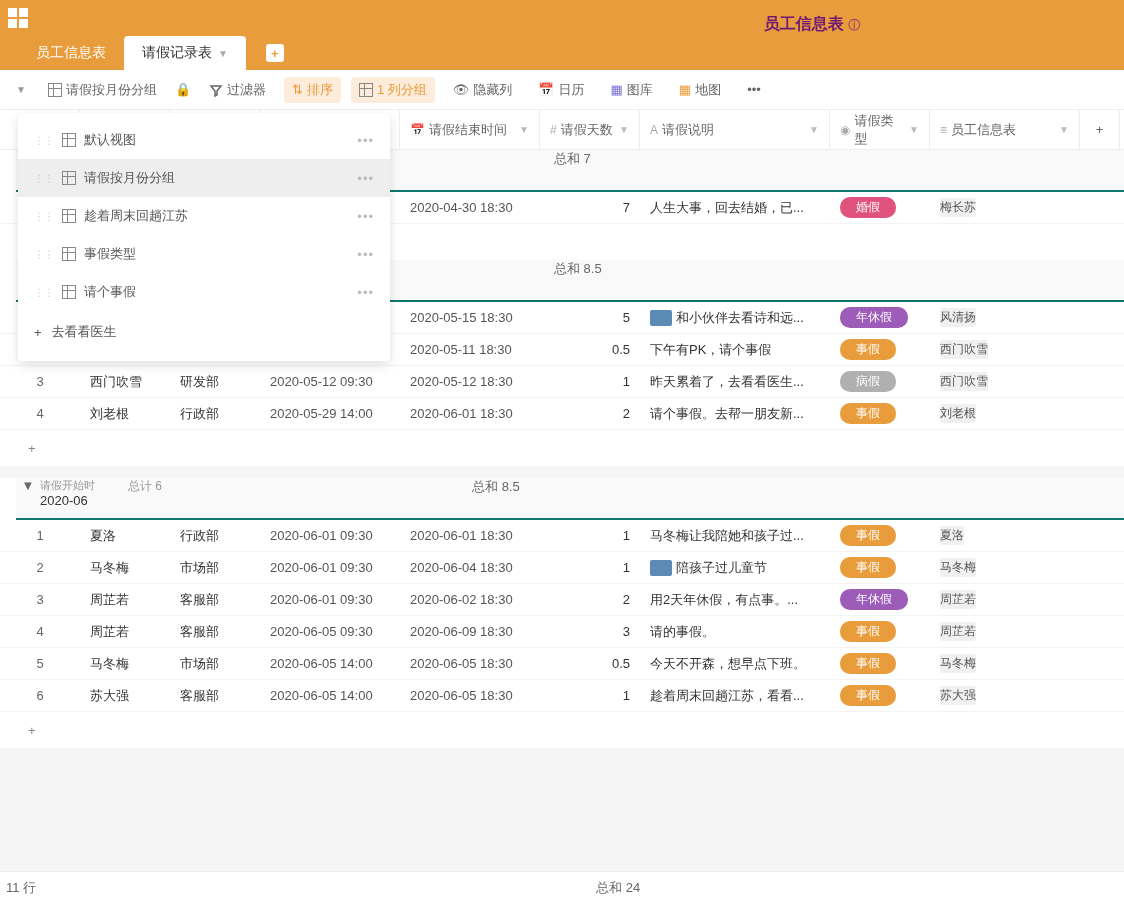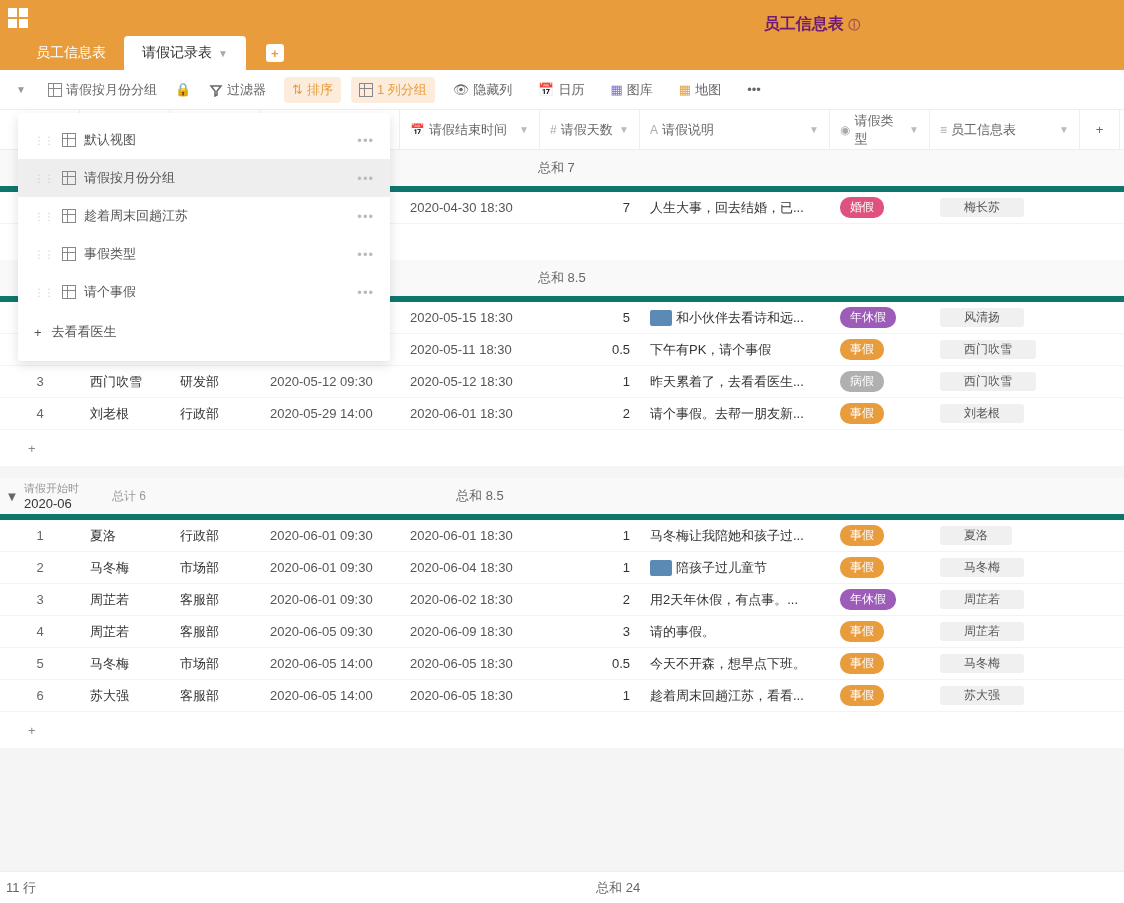--- a/index.html
+++ b/index.html
@@ -46,44 +46,44 @@
 .c-num { width: 80px; }
 .c-name { width: 90px; }
 .c-dept { width: 90px; }
 .c-start { width: 140px; }
 .c-end { width: 140px; }
 .c-days { width: 100px; text-align: right; }
 .c-desc { width: 190px; }
 .c-type { width: 100px; }
 .c-link { width: 150px; }
 
-.group-header { height: 42px; display: flex; align-items: center; border-bottom: 6px solid #0f766e; background: #f9f9f9; }
+.group-header { height: 42px; display: flex; border-bottom: 2px solid #0f766e; background: #f9f9f9; margin-left: 16px; }
 .group-toggle { width: 24px; text-align: center; color: #666; cursor: pointer; }
 .group-label { font-size: 11px; color: #999; }
 .group-val { font-weight: 500; }
 .group-count-label { margin-left: 14px; color: #999; font-size: 12px; }
 .group-sum-label { margin-left: 310px; color: #666; }
 
 .row { display: flex; height: 32px; align-items: center; border-bottom: 1px solid #f3f3f3; }
 .cell { padding: 0 10px; flex-shrink: 0; white-space: nowrap; overflow: hidden; text-overflow: ellipsis; display: flex; align-items: center; }
 .cell.num { width: 80px; color: #666; justify-content: center; }
 .cell.name { width: 90px; }
 .cell.dept { width: 90px; }
 .cell.start { width: 140px; color: #555; }
 .cell.end { width: 140px; color: #555; }
 .cell.days { width: 100px; justify-content: flex-end; }
 .cell.desc { width: 190px; }
 .cell.type { width: 100px; }
 .cell.link { width: 150px; }
-.badge { display: inline-block; padding: 2px 10px; border-radius: 10px; color: #fff; font-size: 12px; }
+.badge { display: inline-block; padding: 2px 16px; border-radius: 10px; color: #fff; font-size: 12px; }
 .badge.marriage { background: #e0527e; }
 .badge.annual { background: #9c5cb8; }
 .badge.personal { background: #e89c3b; }
 .badge.sick { background: #b0b0b0; }
-.link-tag { display: inline-block; padding: 1px 24px; background: #f0f0f0; border-radius: 3px; font-size: 12px; color: #555; }
+.link-tag { display: inline-block; padding: 1px 0; background: #f0f0f0; border-radius: 3px; font-size: 12px; color: #555; }
 .thumb { width: 22px; height: 16px; background: #5b8bb5; margin-right: 4px; border-radius: 2px; flex-shrink: 0; }
 
 .add-row { height: 36px; display: flex; align-items: center; padding-left: 28px; color: #888; cursor: pointer; }
 
 .gap { height: 12px; background: #f5f5f5; }
 
 
 .footer { position: absolute; bottom: 0; left: 0; right: 0; height: 32px; background: #fff; border-top: 1px solid #eee; display: flex; align-items: center; padding: 0 6px; color: #666; font-size: 13px; }
 .footer .sum { margin-left: 560px; }
 

